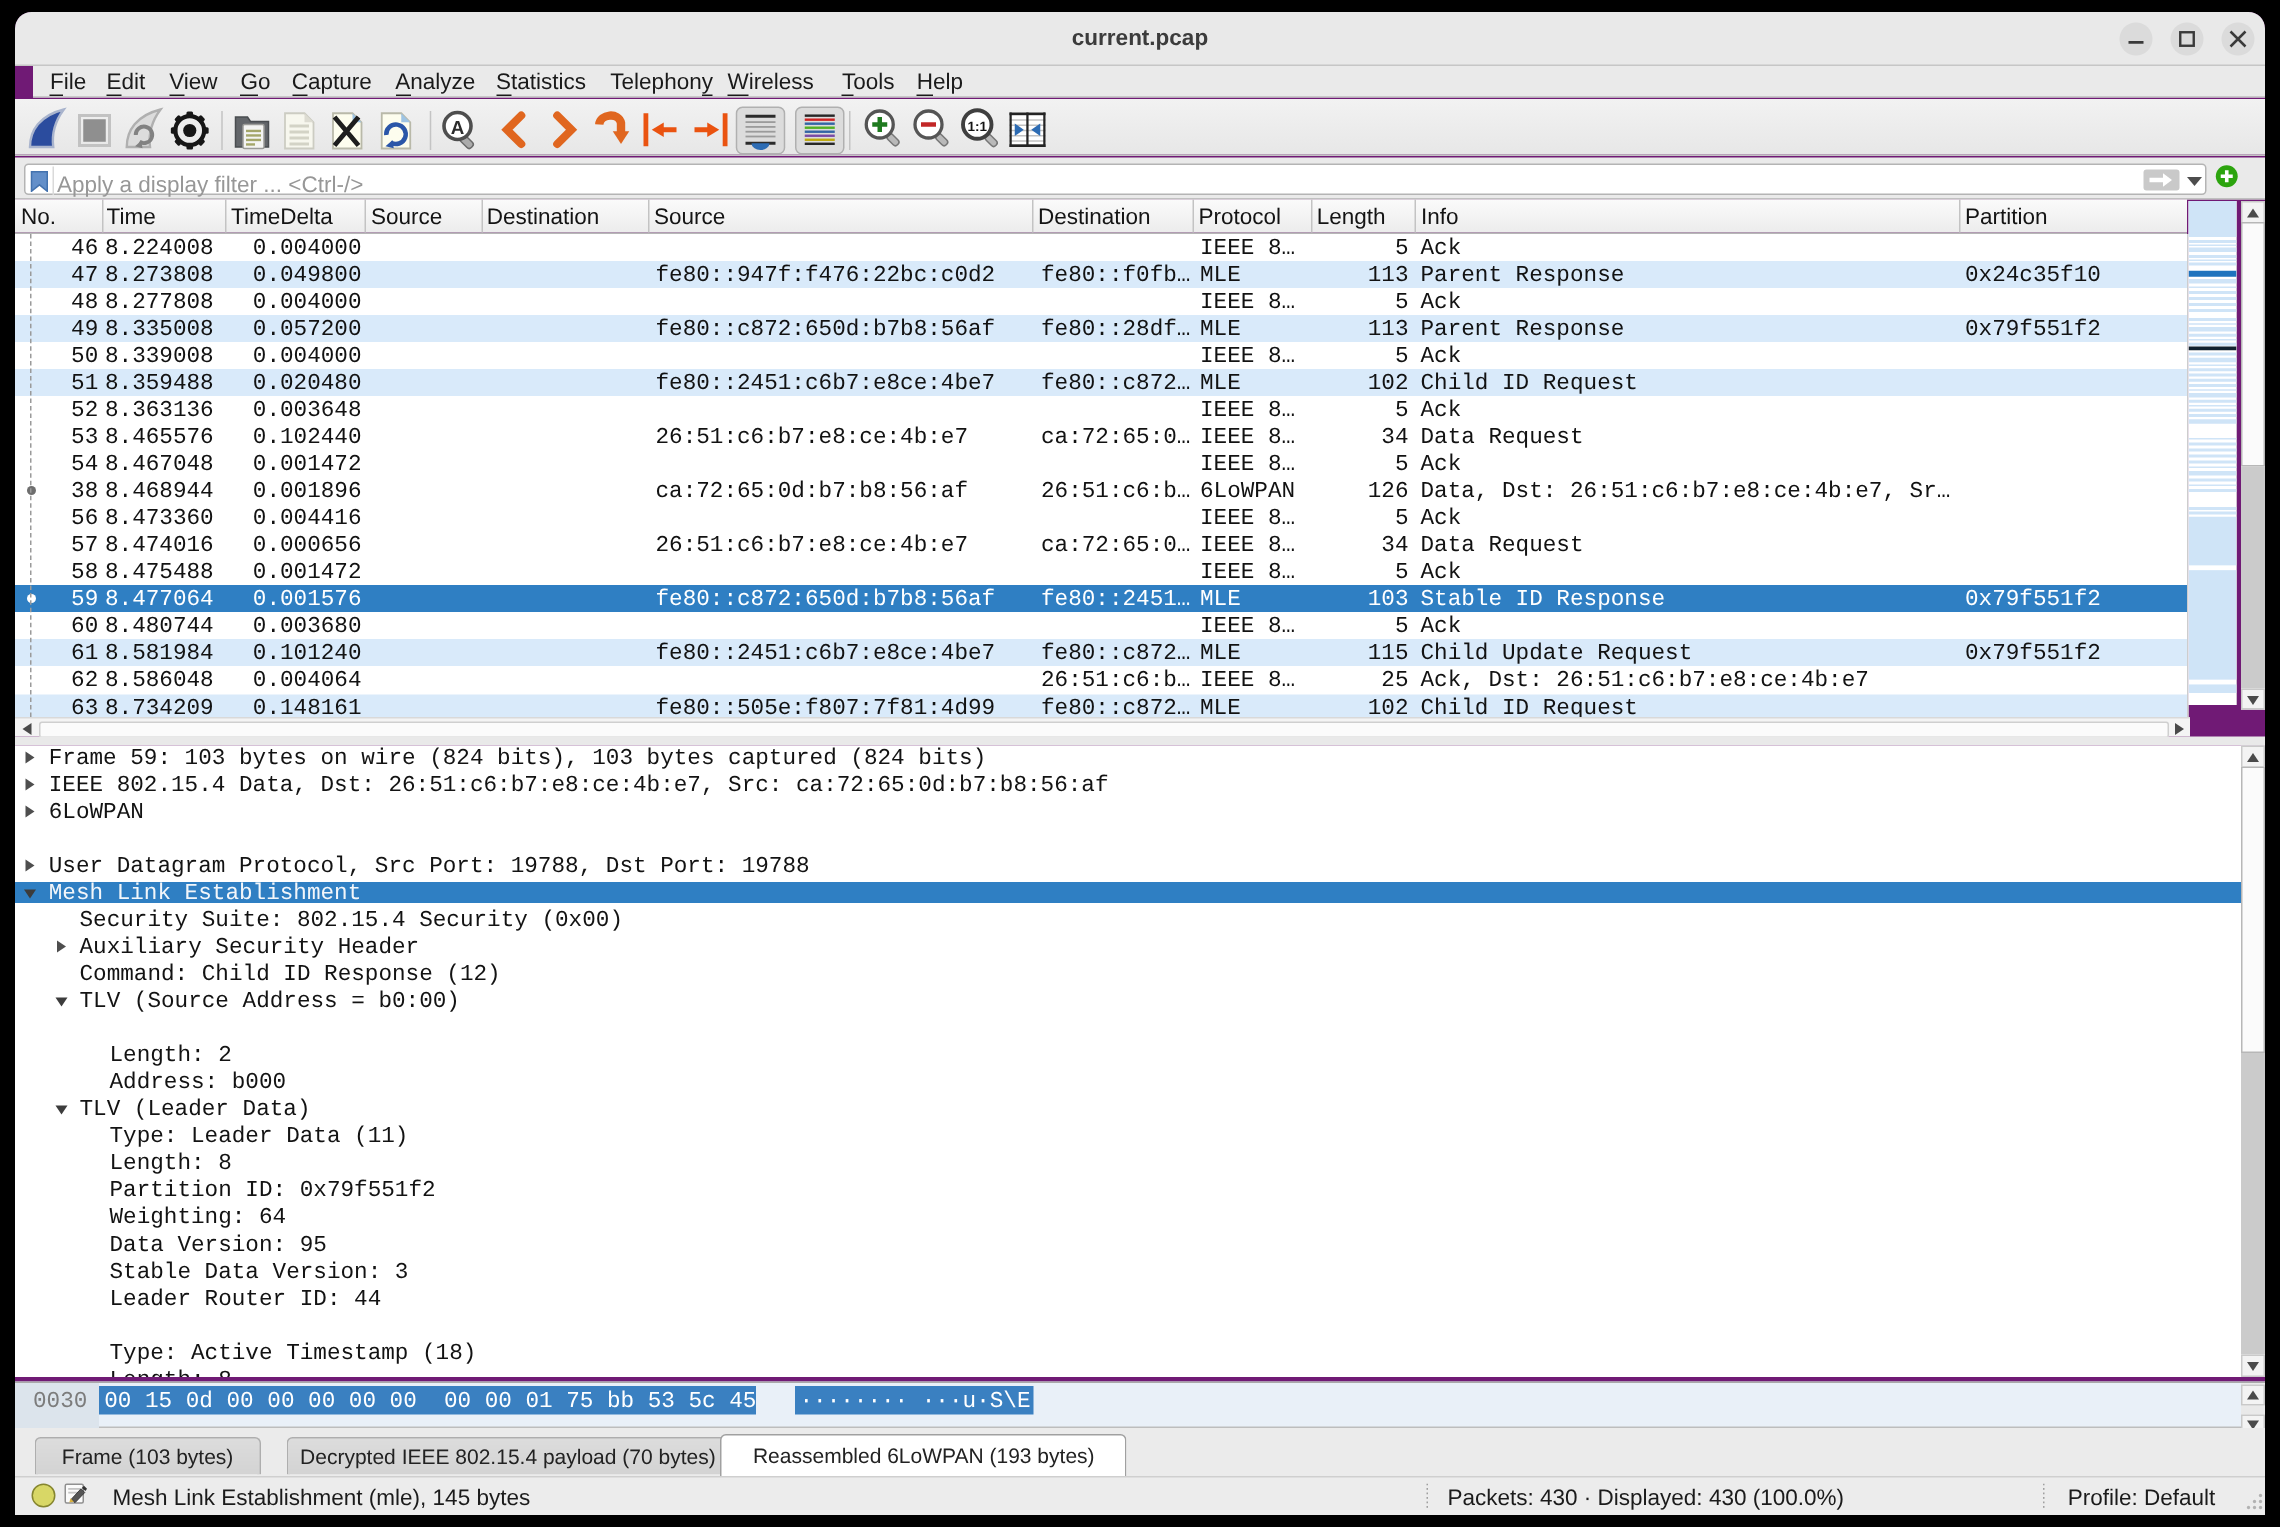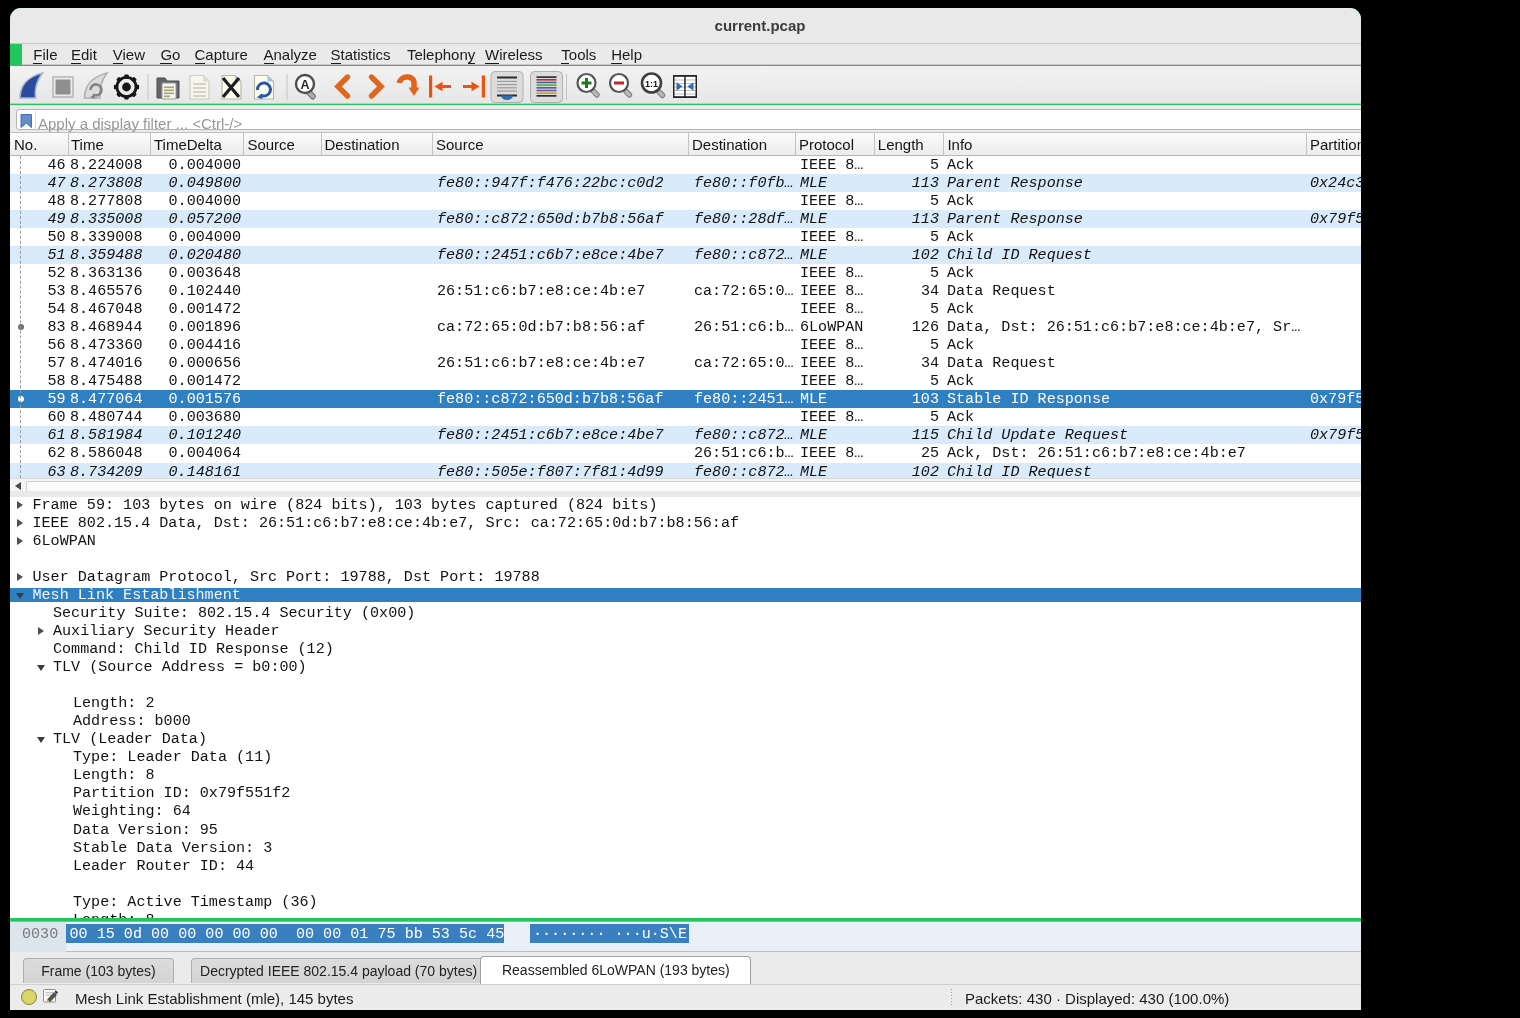--- a/index.html
+++ b/index.html
@@ -1,15 +1,15 @@
 <!DOCTYPE html>
 <html><head><meta charset="utf-8"><title>current.pcap</title><style>
 html,body{margin:0;padding:0;background:#000;width:1520px;height:1018px;overflow:hidden;}
 *{box-sizing:border-box;}
-#win{position:absolute;left:10px;top:8px;width:1351px;height:1002px;background:#22c55e;
+#win{position:absolute;left:10px;top:8px;width:1500px;height:1002px;background:#701a75;
  border-radius:11px 11px 0 0;overflow:hidden;font-family:"Liberation Sans",sans-serif;}
 .abs{position:absolute;}
 
 #title{left:0;top:0;width:1500px;height:36px;background:#e9e9e9;border-bottom:1px solid #c6c6c6;}
 #title .t{left:0;top:9px;width:1500px;text-align:center;font-size:15px;font-weight:bold;color:#3c3c3c;}
 .wbtn{width:22px;height:22px;border-radius:50%;background:#dbdbdb;top:7px;}
 
 #menu{left:0;top:36px;width:1500px;height:21px;background:#eaeaea;border-bottom:1px solid #c9c9c9;margin-left:12px;}
 #menu span{position:absolute;top:2px;font-size:15px;color:#1a1a1a;}
 #menu u{text-decoration:none;border-bottom:1px solid #1a1a1a;padding-bottom:0px;}
@@ -21,21 +21,21 @@
 #fph{left:21px;top:5px;font-size:15px;color:#979797;}
 #fsep{left:17.5px;top:1px;width:1px;height:19px;background:#dadada;}
 #fgo{left:1412px;top:3px;width:24px;height:14px;background:#c9c9c9;border-radius:2px;}
 
 #hdr{left:0;top:125px;width:1448px;height:22.5px;background:linear-gradient(#fbfbfb,#ececec);border-bottom:1px solid #b6b6b6;}
 #hdr span{position:absolute;top:3px;font-size:15px;color:#141414;white-space:pre;}
 .hsep{position:absolute;top:0;width:1px;height:22px;background:#c3c3c3;}
 
 #plist{left:0;top:147.5px;width:1449px;height:322.5px;background:#fff;overflow:hidden;border-right:1px solid #cdcdcd;}
 .prow{position:absolute;left:0;width:1449px;height:18.06px;font-family:"Liberation Mono",monospace;font-size:15.1px;line-height:18px;color:#121212;white-space:pre;}
-.prow.b{background:#d9eafa;font-style:italic;}
+.prow.b{background:#d9eafa;}
 .prow.sel{background:#2f7fc3;color:#fff;}
 .prow span{position:absolute;top:0;}
 .c-no{left:14px;width:41.5px;text-align:right;}
 .c-tm{left:60px;}
 .c-td{left:141px;width:90px;text-align:right;}
 .c-sr{left:427px;}
 .c-ds{left:684px;}
 .c-pr{left:790px;}
 .c-ln{left:869px;width:60px;text-align:right;}
 .c-in{left:937px;}
@@ -235,21 +235,21 @@
  <div id="plist" class="abs">
       <div class="prow" style="top:0.0px"><span class="c-no">46</span><span class="c-tm">8.224008</span><span class="c-td">0.004000</span><span class="c-pr">IEEE 8…</span><span class="c-ln">5</span><span class="c-in">Ack</span></div>
       <div class="prow b" style="top:18.06px"><span class="c-no">47</span><span class="c-tm">8.273808</span><span class="c-td">0.049800</span><span class="c-sr">fe80::947f:f476:22bc:c0d2</span><span class="c-ds">fe80::f0fb…</span><span class="c-pr">MLE</span><span class="c-ln">113</span><span class="c-in">Parent Response</span><span class="c-pa">0x24c35f10</span></div>
       <div class="prow" style="top:36.12px"><span class="c-no">48</span><span class="c-tm">8.277808</span><span class="c-td">0.004000</span><span class="c-pr">IEEE 8…</span><span class="c-ln">5</span><span class="c-in">Ack</span></div>
       <div class="prow b" style="top:54.18px"><span class="c-no">49</span><span class="c-tm">8.335008</span><span class="c-td">0.057200</span><span class="c-sr">fe80::c872:650d:b7b8:56af</span><span class="c-ds">fe80::28df…</span><span class="c-pr">MLE</span><span class="c-ln">113</span><span class="c-in">Parent Response</span><span class="c-pa">0x79f551f2</span></div>
       <div class="prow" style="top:72.24px"><span class="c-no">50</span><span class="c-tm">8.339008</span><span class="c-td">0.004000</span><span class="c-pr">IEEE 8…</span><span class="c-ln">5</span><span class="c-in">Ack</span></div>
       <div class="prow b" style="top:90.3px"><span class="c-no">51</span><span class="c-tm">8.359488</span><span class="c-td">0.020480</span><span class="c-sr">fe80::2451:c6b7:e8ce:4be7</span><span class="c-ds">fe80::c872…</span><span class="c-pr">MLE</span><span class="c-ln">102</span><span class="c-in">Child ID Request</span></div>
       <div class="prow" style="top:108.36px"><span class="c-no">52</span><span class="c-tm">8.363136</span><span class="c-td">0.003648</span><span class="c-pr">IEEE 8…</span><span class="c-ln">5</span><span class="c-in">Ack</span></div>
       <div class="prow" style="top:126.42px"><span class="c-no">53</span><span class="c-tm">8.465576</span><span class="c-td">0.102440</span><span class="c-sr">26:51:c6:b7:e8:ce:4b:e7</span><span class="c-ds">ca:72:65:0…</span><span class="c-pr">IEEE 8…</span><span class="c-ln">34</span><span class="c-in">Data Request</span></div>
       <div class="prow" style="top:144.48px"><span class="c-no">54</span><span class="c-tm">8.467048</span><span class="c-td">0.001472</span><span class="c-pr">IEEE 8…</span><span class="c-ln">5</span><span class="c-in">Ack</span></div>
-      <div class="prow" style="top:162.54px"><span class="c-no">83</span><span class="c-tm">8.468944</span><span class="c-td">0.001896</span><span class="c-sr">ca:72:65:0d:b7:b8:56:af</span><span class="c-ds">26:51:c6:b…</span><span class="c-pr">6LoWPAN</span><span class="c-ln">126</span><span class="c-in">Data, Dst: 26:51:c6:b7:e8:ce:4b:e7, Sr…</span></div>
+      <div class="prow" style="top:162.54px"><span class="c-no">38</span><span class="c-tm">8.468944</span><span class="c-td">0.001896</span><span class="c-sr">ca:72:65:0d:b7:b8:56:af</span><span class="c-ds">26:51:c6:b…</span><span class="c-pr">6LoWPAN</span><span class="c-ln">126</span><span class="c-in">Data, Dst: 26:51:c6:b7:e8:ce:4b:e7, Sr…</span></div>
       <div class="prow" style="top:180.6px"><span class="c-no">56</span><span class="c-tm">8.473360</span><span class="c-td">0.004416</span><span class="c-pr">IEEE 8…</span><span class="c-ln">5</span><span class="c-in">Ack</span></div>
       <div class="prow" style="top:198.66px"><span class="c-no">57</span><span class="c-tm">8.474016</span><span class="c-td">0.000656</span><span class="c-sr">26:51:c6:b7:e8:ce:4b:e7</span><span class="c-ds">ca:72:65:0…</span><span class="c-pr">IEEE 8…</span><span class="c-ln">34</span><span class="c-in">Data Request</span></div>
       <div class="prow" style="top:216.72px"><span class="c-no">58</span><span class="c-tm">8.475488</span><span class="c-td">0.001472</span><span class="c-pr">IEEE 8…</span><span class="c-ln">5</span><span class="c-in">Ack</span></div>
       <div class="prow sel" style="top:234.78px"><span class="c-no">59</span><span class="c-tm">8.477064</span><span class="c-td">0.001576</span><span class="c-sr">fe80::c872:650d:b7b8:56af</span><span class="c-ds">fe80::2451…</span><span class="c-pr">MLE</span><span class="c-ln">103</span><span class="c-in">Stable ID Response</span><span class="c-pa">0x79f551f2</span></div>
       <div class="prow" style="top:252.84px"><span class="c-no">60</span><span class="c-tm">8.480744</span><span class="c-td">0.003680</span><span class="c-pr">IEEE 8…</span><span class="c-ln">5</span><span class="c-in">Ack</span></div>
       <div class="prow b" style="top:270.9px"><span class="c-no">61</span><span class="c-tm">8.581984</span><span class="c-td">0.101240</span><span class="c-sr">fe80::2451:c6b7:e8ce:4be7</span><span class="c-ds">fe80::c872…</span><span class="c-pr">MLE</span><span class="c-ln">115</span><span class="c-in">Child Update Request</span><span class="c-pa">0x79f551f2</span></div>
       <div class="prow" style="top:288.96px"><span class="c-no">62</span><span class="c-tm">8.586048</span><span class="c-td">0.004064</span><span class="c-ds">26:51:c6:b…</span><span class="c-pr">IEEE 8…</span><span class="c-ln">25</span><span class="c-in">Ack, Dst: 26:51:c6:b7:e8:ce:4b:e7</span></div>
       <div class="prow b" style="top:307.02px"><span class="c-no">63</span><span class="c-tm">8.734209</span><span class="c-td">0.148161</span><span class="c-sr">fe80::505e:f807:7f81:4d99</span><span class="c-ds">fe80::c872…</span><span class="c-pr">MLE</span><span class="c-ln">102</span><span class="c-in">Child ID Request</span></div>
       <div class="abs" style="left:8px;top:168.5px;width:6px;height:6px;border-radius:50%;background:#6e6e6e"></div>
       <div class="abs" style="left:8px;top:240.8px;width:6px;height:6px;border-radius:50%;background:#fff"></div>
@@ -336,21 +336,21 @@
       <div class="drow" style="top:199.15px"><span class="abs" style="left:63px">Length: 2</span></div>
       <div class="drow" style="top:217.2px"><span class="abs" style="left:63px">Address: b000</span></div>
       <div class="drow" style="top:235.25px"><div class="dtri-e" style="left:26.7px"></div><span class="abs" style="left:43px">TLV (Leader Data)</span></div>
       <div class="drow" style="top:253.3px"><span class="abs" style="left:63px">Type: Leader Data (11)</span></div>
       <div class="drow" style="top:271.35px"><span class="abs" style="left:63px">Length: 8</span></div>
       <div class="drow" style="top:289.4px"><span class="abs" style="left:63px">Partition ID: 0x79f551f2</span></div>
       <div class="drow" style="top:307.45px"><span class="abs" style="left:63px">Weighting: 64</span></div>
       <div class="drow" style="top:325.5px"><span class="abs" style="left:63px">Data Version: 95</span></div>
       <div class="drow" style="top:343.55px"><span class="abs" style="left:63px">Stable Data Version: 3</span></div>
       <div class="drow" style="top:361.6px"><span class="abs" style="left:63px">Leader Router ID: 44</span></div>
-      <div class="drow" style="top:397.7px"><span class="abs" style="left:63px">Type: Active Timestamp (36)</span></div>
+      <div class="drow" style="top:397.7px"><span class="abs" style="left:63px">Type: Active Timestamp (18)</span></div>
       <div class="drow" style="top:415.75px"><span class="abs" style="left:63px">Length: 8</span></div>
     </div>
  <div class="abs sb" style="left:1484px;top:489px;width:16px;height:421px">
 <div class="sbbtn" style="top:0;height:15px"></div>
 <div class="sbthumb" style="top:14px;height:191px"></div>
 <div class="sbtrough" style="top:205px;height:201px"></div>
 <div class="sbbtn" style="top:406px;height:15px"></div>
 <div class="tri" style="left:3.5px;top:4.5px;border-left:4.5px solid transparent;border-right:4.5px solid transparent;border-bottom:6px solid #4a4a4a"></div>
       <div class="tri" style="left:3.5px;top:411px;border-left:4.5px solid transparent;border-right:4.5px solid transparent;border-top:6px solid #4a4a4a"></div>
 </div>

